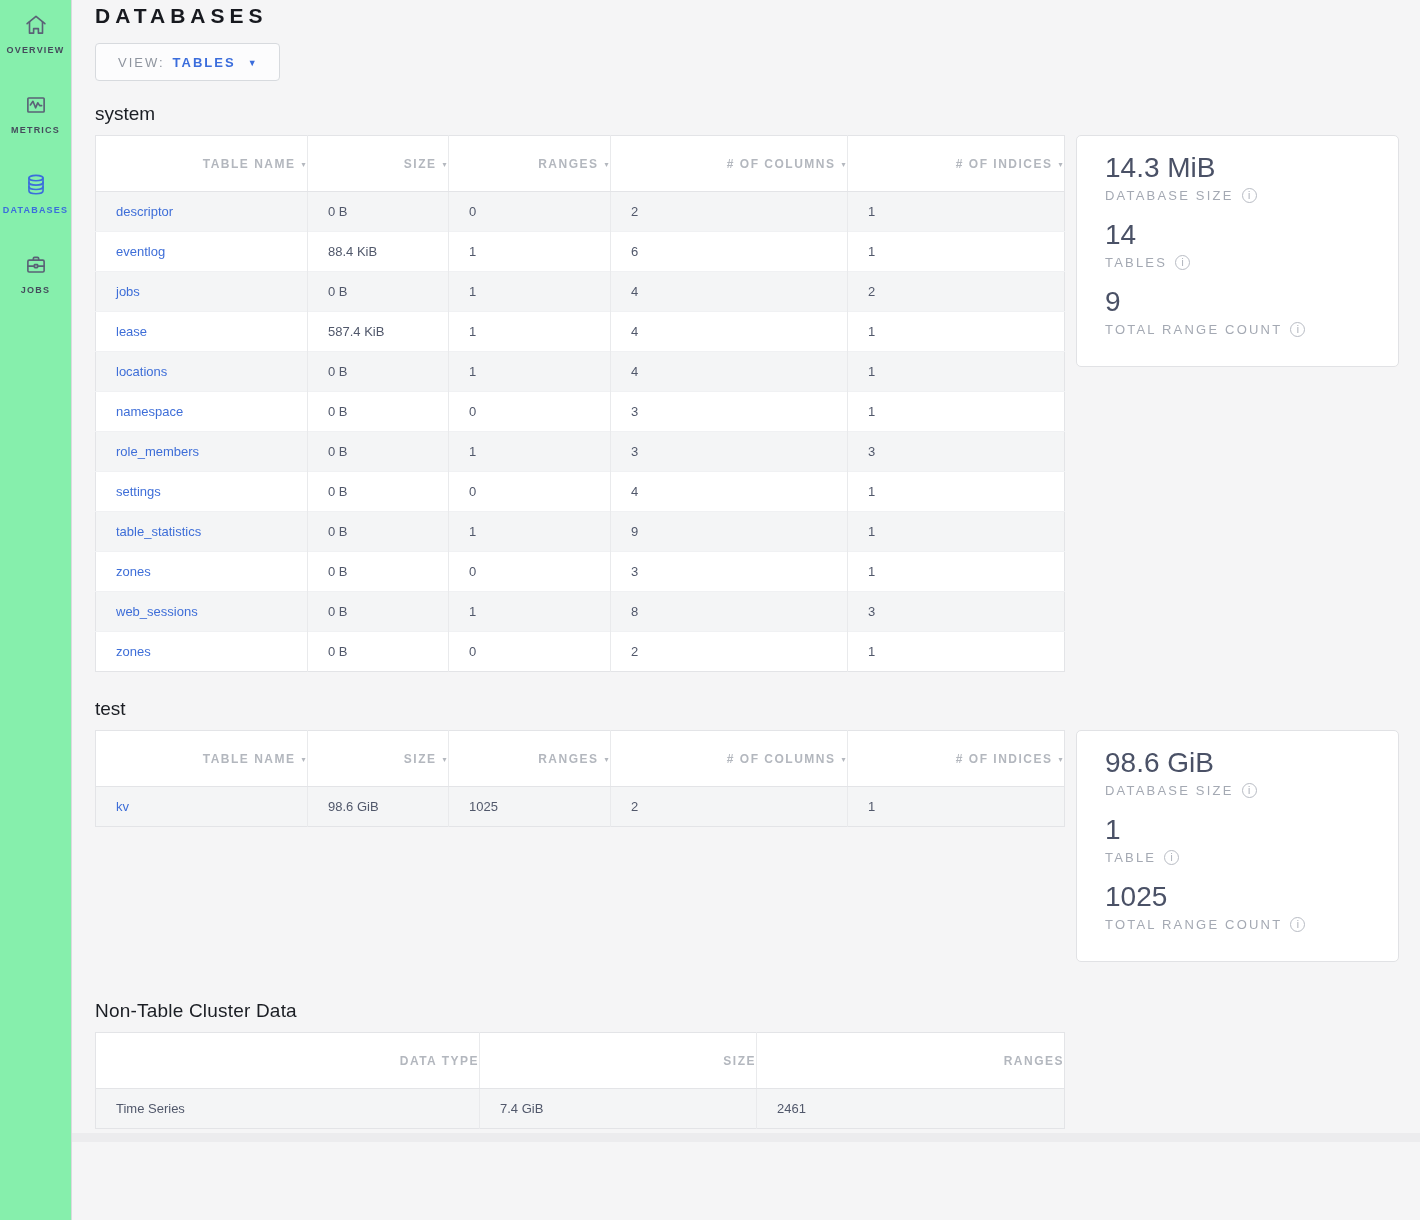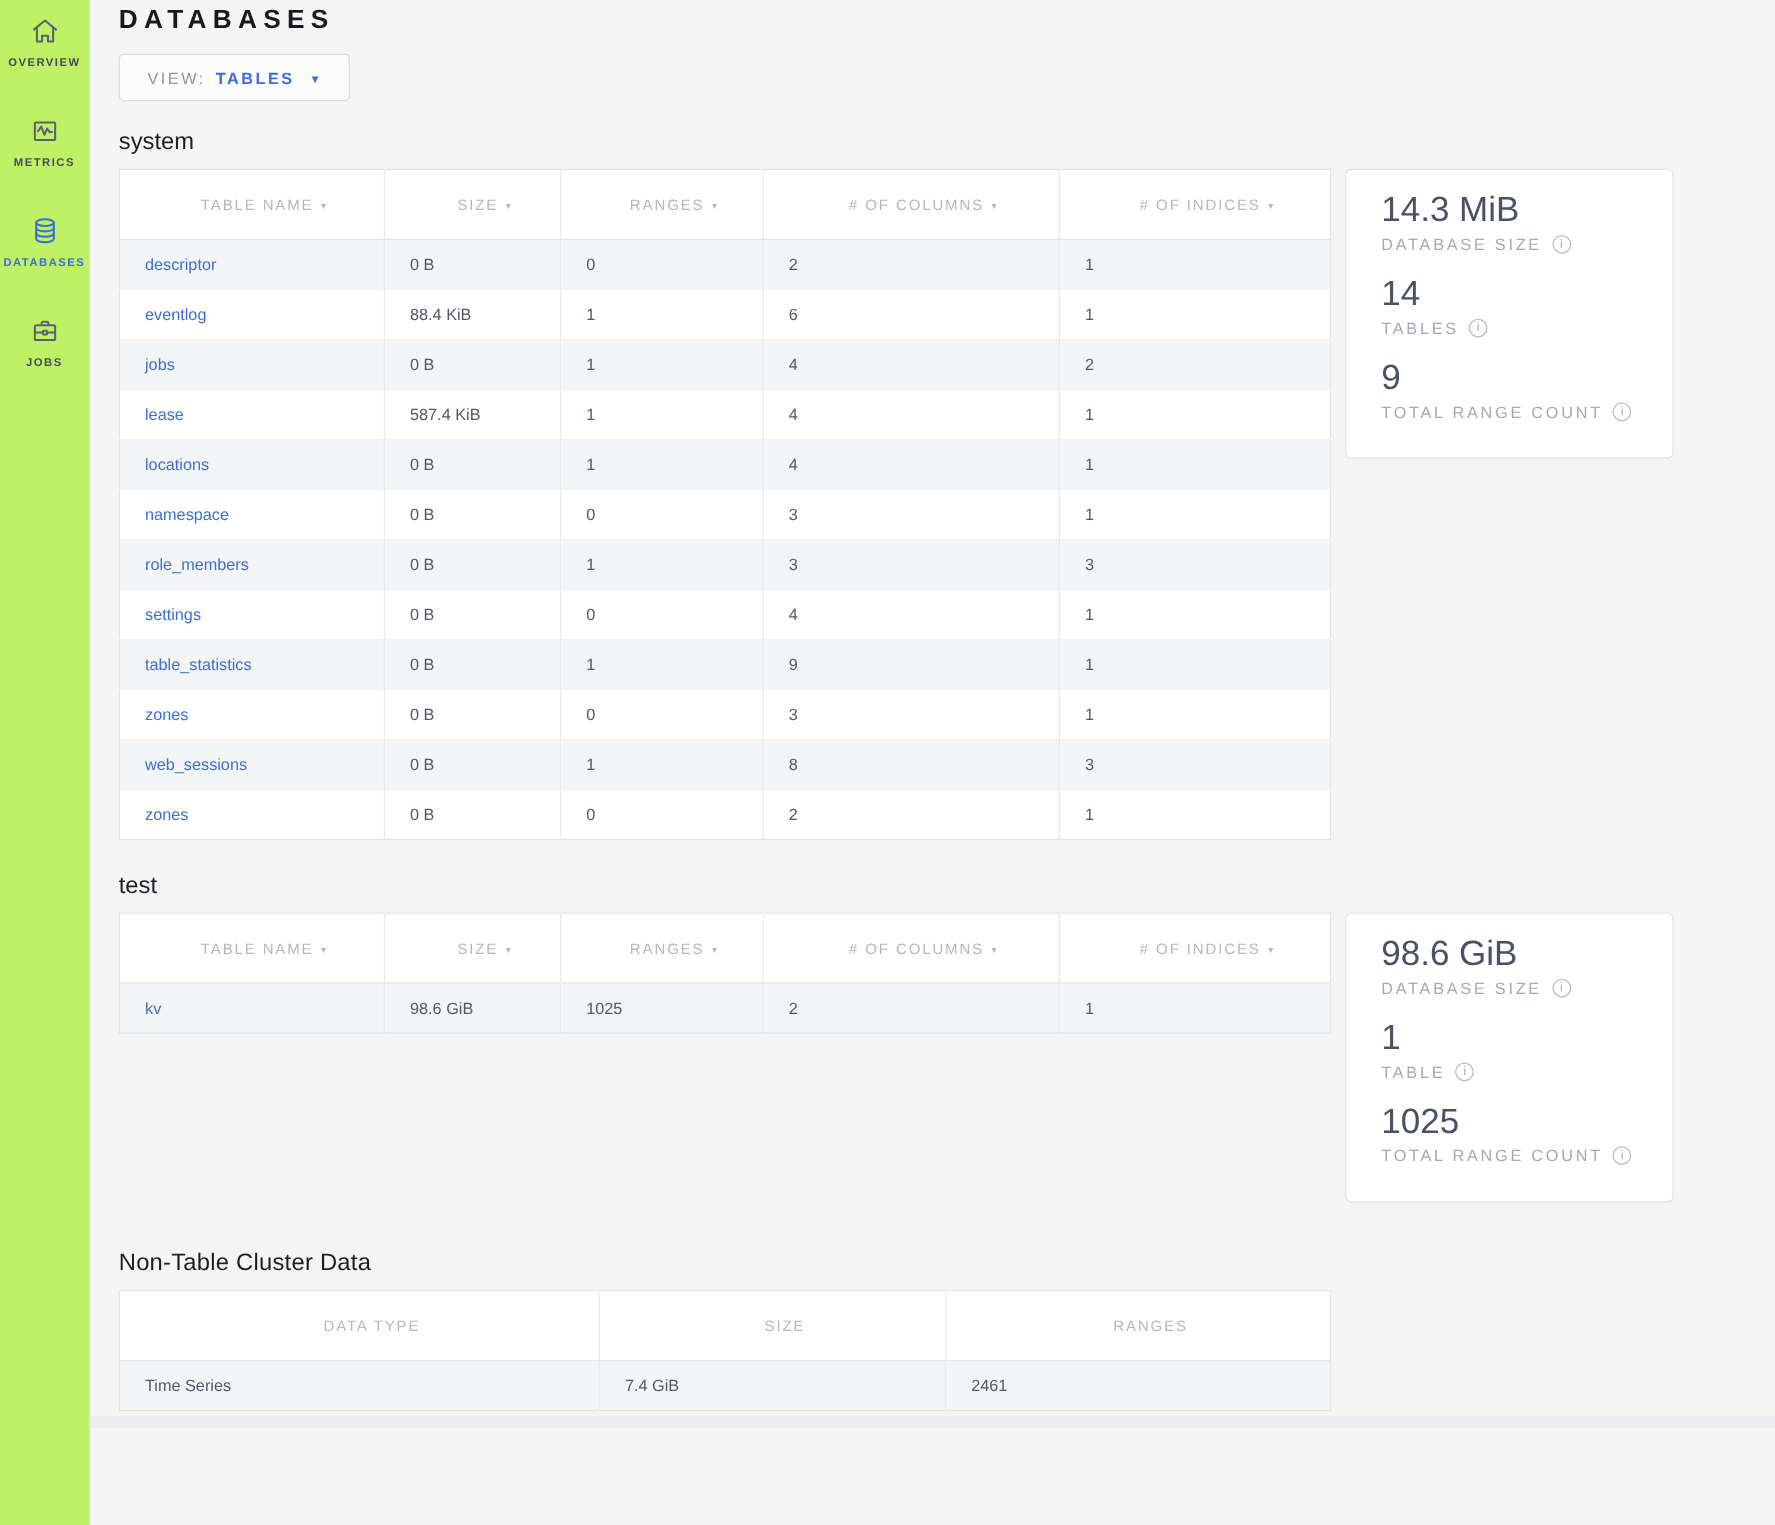--- a/index.html
+++ b/index.html
@@ -7,21 +7,21 @@
   body {
     font-family: "Liberation Sans", "DejaVu Sans", sans-serif;
     background: #f5f5f6;
     display: flex;
     color: #52586b;
   }
 
   
   .sidebar {
     width: 72px; height: 1220px; flex: 0 0 72px;
-    background: #bef264;
+    background: #86efac;
     border-right: 1px solid #d9dadd;
     padding-top: 6px;
   }
   .nav-item {
     height: 80px; display: flex; flex-direction: column;
     align-items: center; justify-content: flex-start;
     padding-top: 6px; cursor: pointer;
   }
   .nav-item svg { width: 26px; height: 26px; stroke: #5a6176; fill: none; stroke-width: 1.5; stroke-linecap: round; stroke-linejoin: round; }
   .nav-item .nav-label {
@@ -59,22 +59,22 @@
 
   .section-row { display: flex; align-items: flex-start; margin-top: 10px; }
 
   
   table.data-table {
     border-collapse: collapse; table-layout: fixed;
     width: 969px; background: #ffffff;
     border: 1px solid #e3e4e7;
   }
   table.data-table th {
-    height: 56px; text-align: center; padding: 0 0 0 20px;
-    font-size: 12px; font-weight: 400; letter-spacing: 1.5px;
+    height: 56px; text-align: right; padding: 0 0 0 20px;
+    font-size: 12px; font-weight: 700; letter-spacing: 1.5px;
     color: #b3b7be; background: #ffffff;
     border-left: 1px solid #e9eaec;
     border-bottom: 1px solid #e3e4e7;
     white-space: nowrap;
   }
   table.data-table th:first-child { border-left: none; }
   table.data-table td {
     height: 40px; padding: 0 0 0 20px;
     font-size: 13px; color: #51586b;
     border-left: 1px solid #e9eaec;
@@ -82,21 +82,21 @@
     white-space: nowrap;
   }
   table.data-table td:first-child { border-left: none; }
   table.data-table tbody tr:nth-child(odd) td { background: #f4f5f6; }
   table.data-table tbody tr:nth-child(even) td { background: #ffffff; }
   .sort-arrow { font-size: 8px; color: #b3b7be; margin-left: 6px; vertical-align: 1px; }
   .tbl-link { color: #3e6ed8; cursor: pointer; }
 
   
   .summary-card {
-    width: 263px; height: 232px; margin-left: 11px;
+    width: 323px; height: 232px; margin-left: 11px;
     background: #ffffff; border: 1px solid #e1e2e5; border-radius: 5px;
     padding: 15px 28px 0 28px;
   }
   .stat { margin-bottom: 15px; }
   .stat-value { font-size: 28px; line-height: 33px; color: #4a5166; font-weight: 400; }
   .stat-label-row { margin-top: 4px; display: flex; align-items: center; }
   .stat-label { font-size: 13px; letter-spacing: 2.2px; color: #a4a9b3; }
   .info-icon {
     width: 15px; height: 15px; margin-left: 8px;
     border: 1px solid #b8bcc4; border-radius: 50%;

